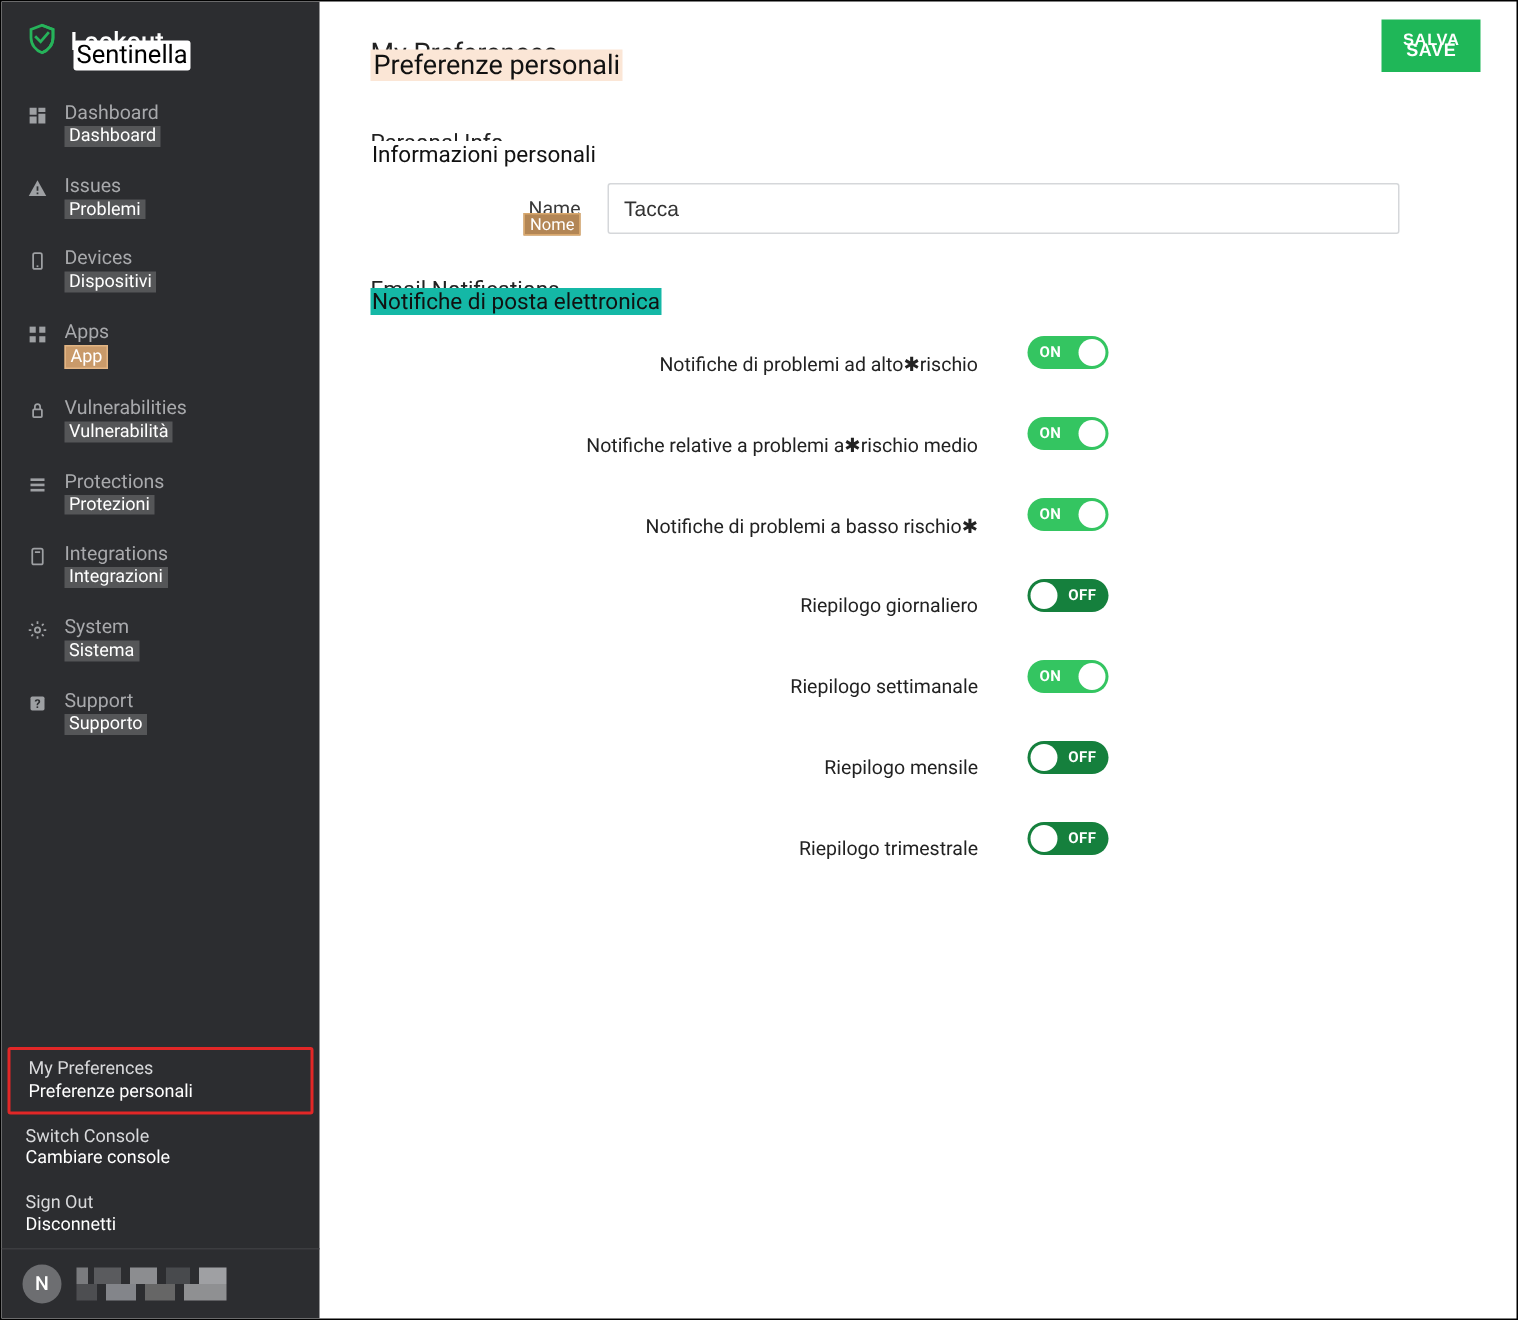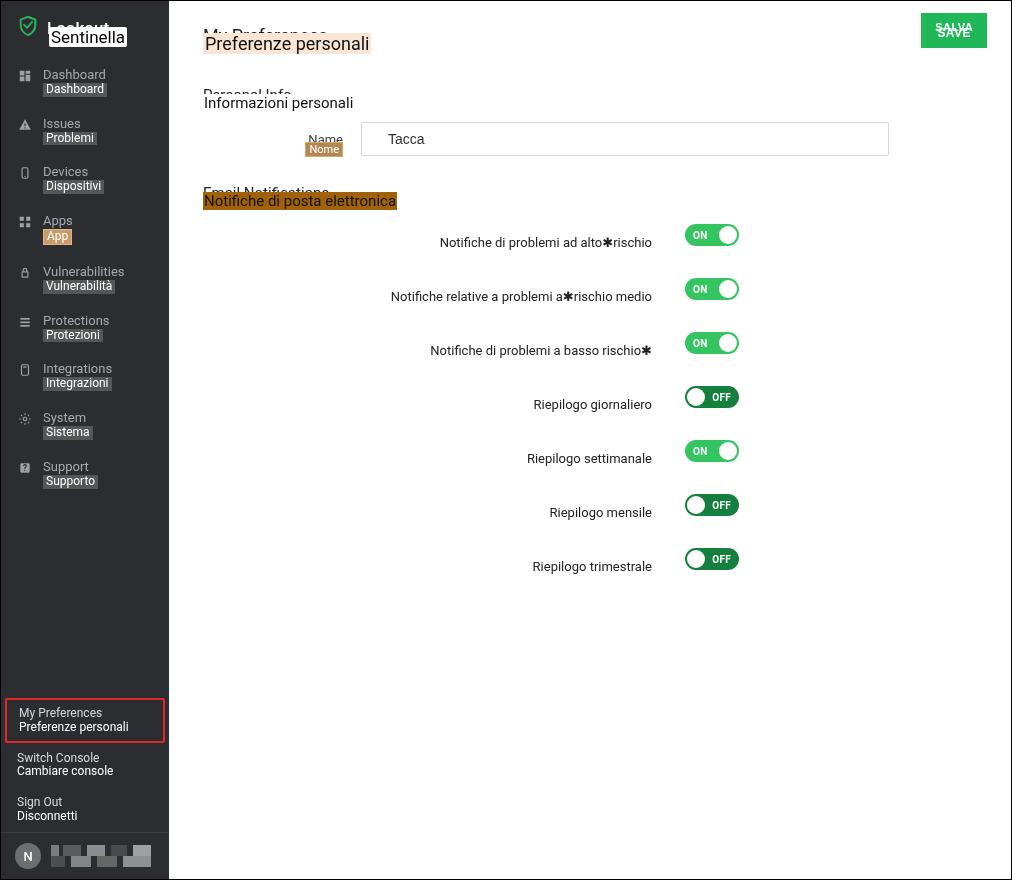--- a/index.html
+++ b/index.html
@@ -9,21 +9,21 @@
     width: 1012px;
     height: 880px;
     overflow: hidden;
     border: 1px solid #000;
     position: relative;
   }
   .app { display: flex; height: 100%; }
 
   
   .sidebar {
-    width: 168px;
+    width: 212px;
     background: #2c2d30;
     color: #cfd0d2;
     display: flex;
     flex-direction: column;
     font-size: 13px;
     position: relative;
   }
   .brand {
     display: flex;
     align-items: center;
@@ -170,21 +170,21 @@
     letter-spacing: 0.4px;
     cursor: pointer;
     line-height: 1;
     text-align:center;
   }
   .save-btn .save-it { display:block; font-size:11px; }
   .save-btn .save-en { display:block; font-size:12px; margin-top:-6px;}
 
   .section-head-wrap { position: relative; margin-bottom: 8px; }
   .section-head-en { color:#222; font-size:15px; }
-  .section-head-it { color:#111; font-size:15px; position:absolute; left:0; top:8px; padding:0 1px; background:#a16207; }
+  .section-head-it { color:#111; font-size:15px; position:absolute; left:0; top:8px; padding:0 1px; background:#14b8a6; }
   .section-head-it.bg { background:#fff; }
 
   .form-row {
     display: flex;
     align-items: center;
     gap: 18px;
     margin: 10px 0 28px 0;
   }
   .field-label-wrap { width:140px; text-align:right; position:relative;}
   .field-label-en { color:#3a3a3a; font-size:13px;}
@@ -196,21 +196,21 @@
     padding: 0 3px;
     position: absolute;
     right: 0;
     top: 10px;
   }
   .text-input {
     flex: 1;
     max-width: 528px;
     border: 1px solid #d5d7da;
     border-radius: 2px;
-    padding: 8px 26px;
+    padding: 8px 10px;
     font-size: 14px;
     color: #333;
   }
 
   .toggle-list {
     list-style: none;
     margin-top: 22px;
   }
   .toggle-row {
     display: flex;

